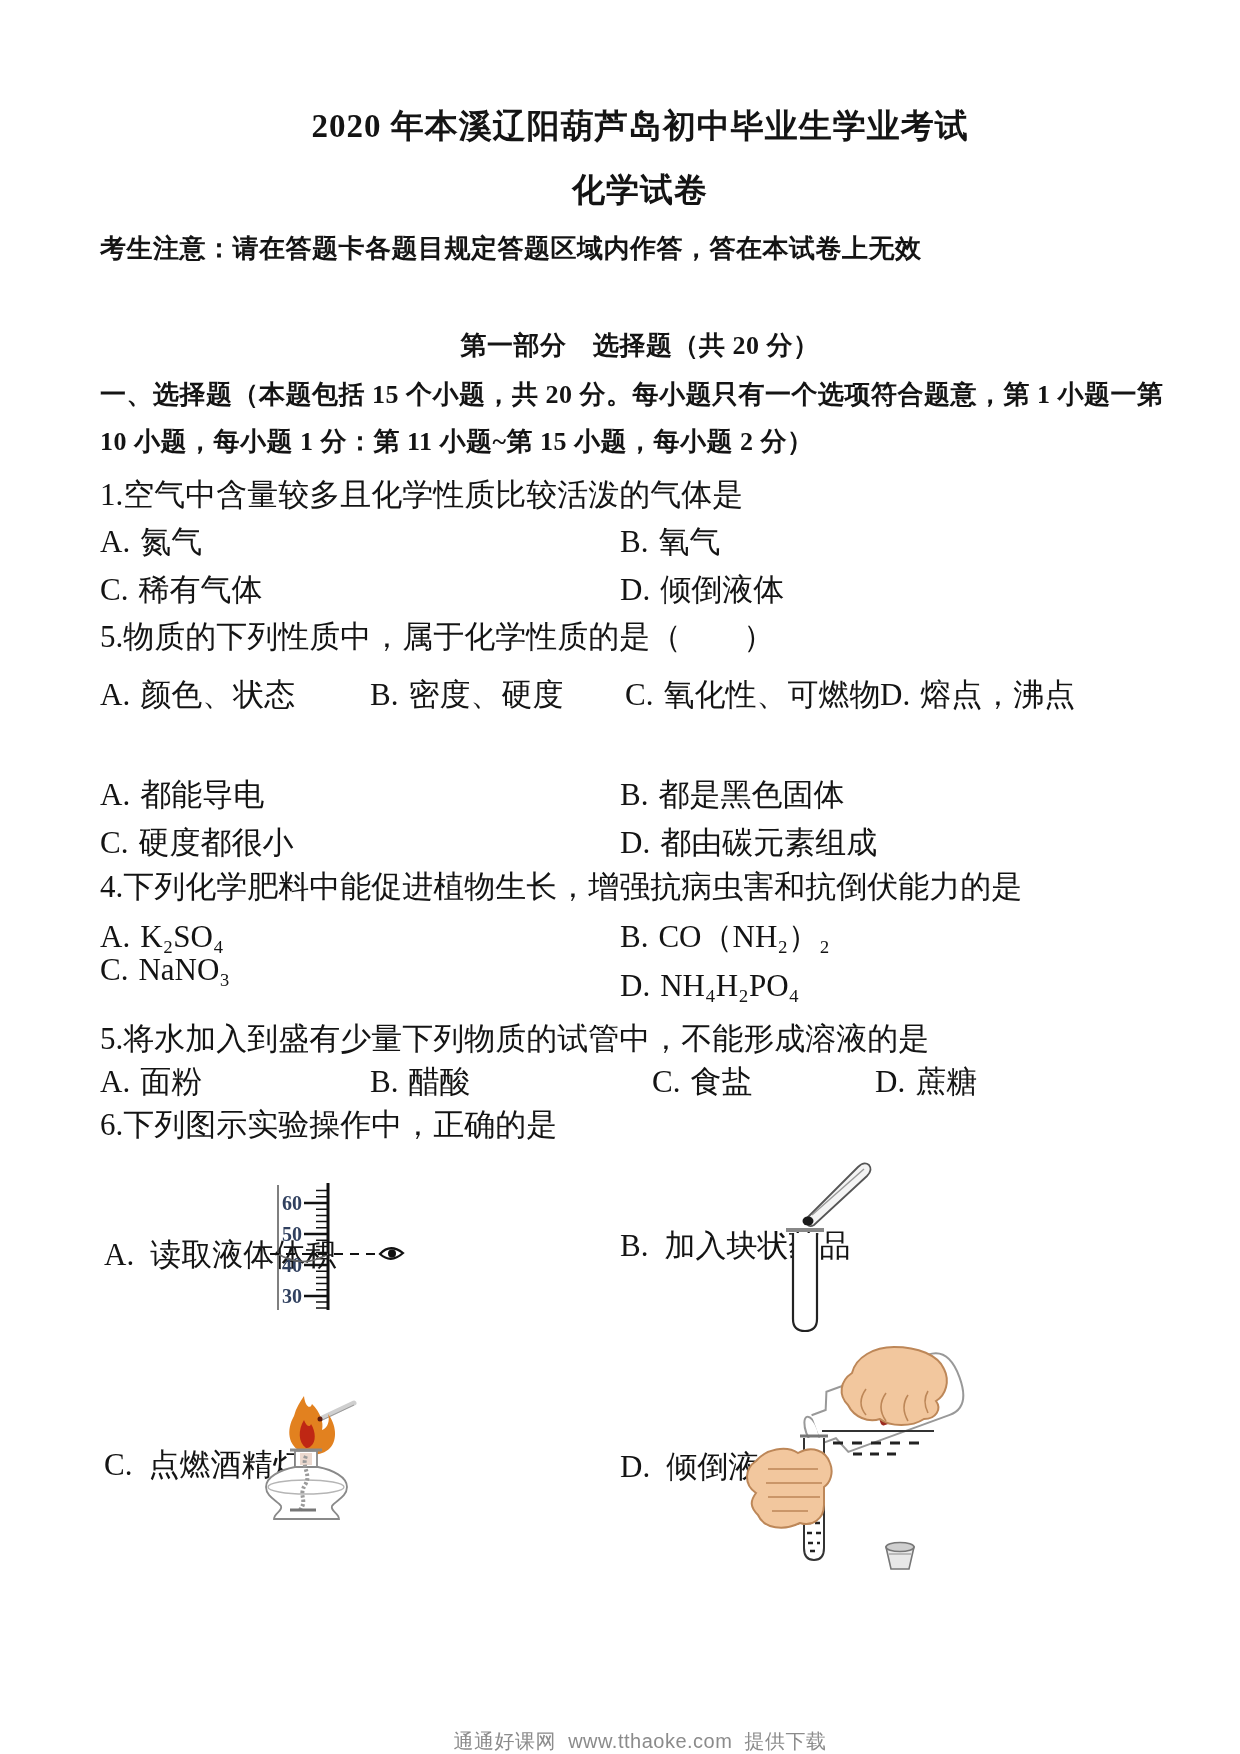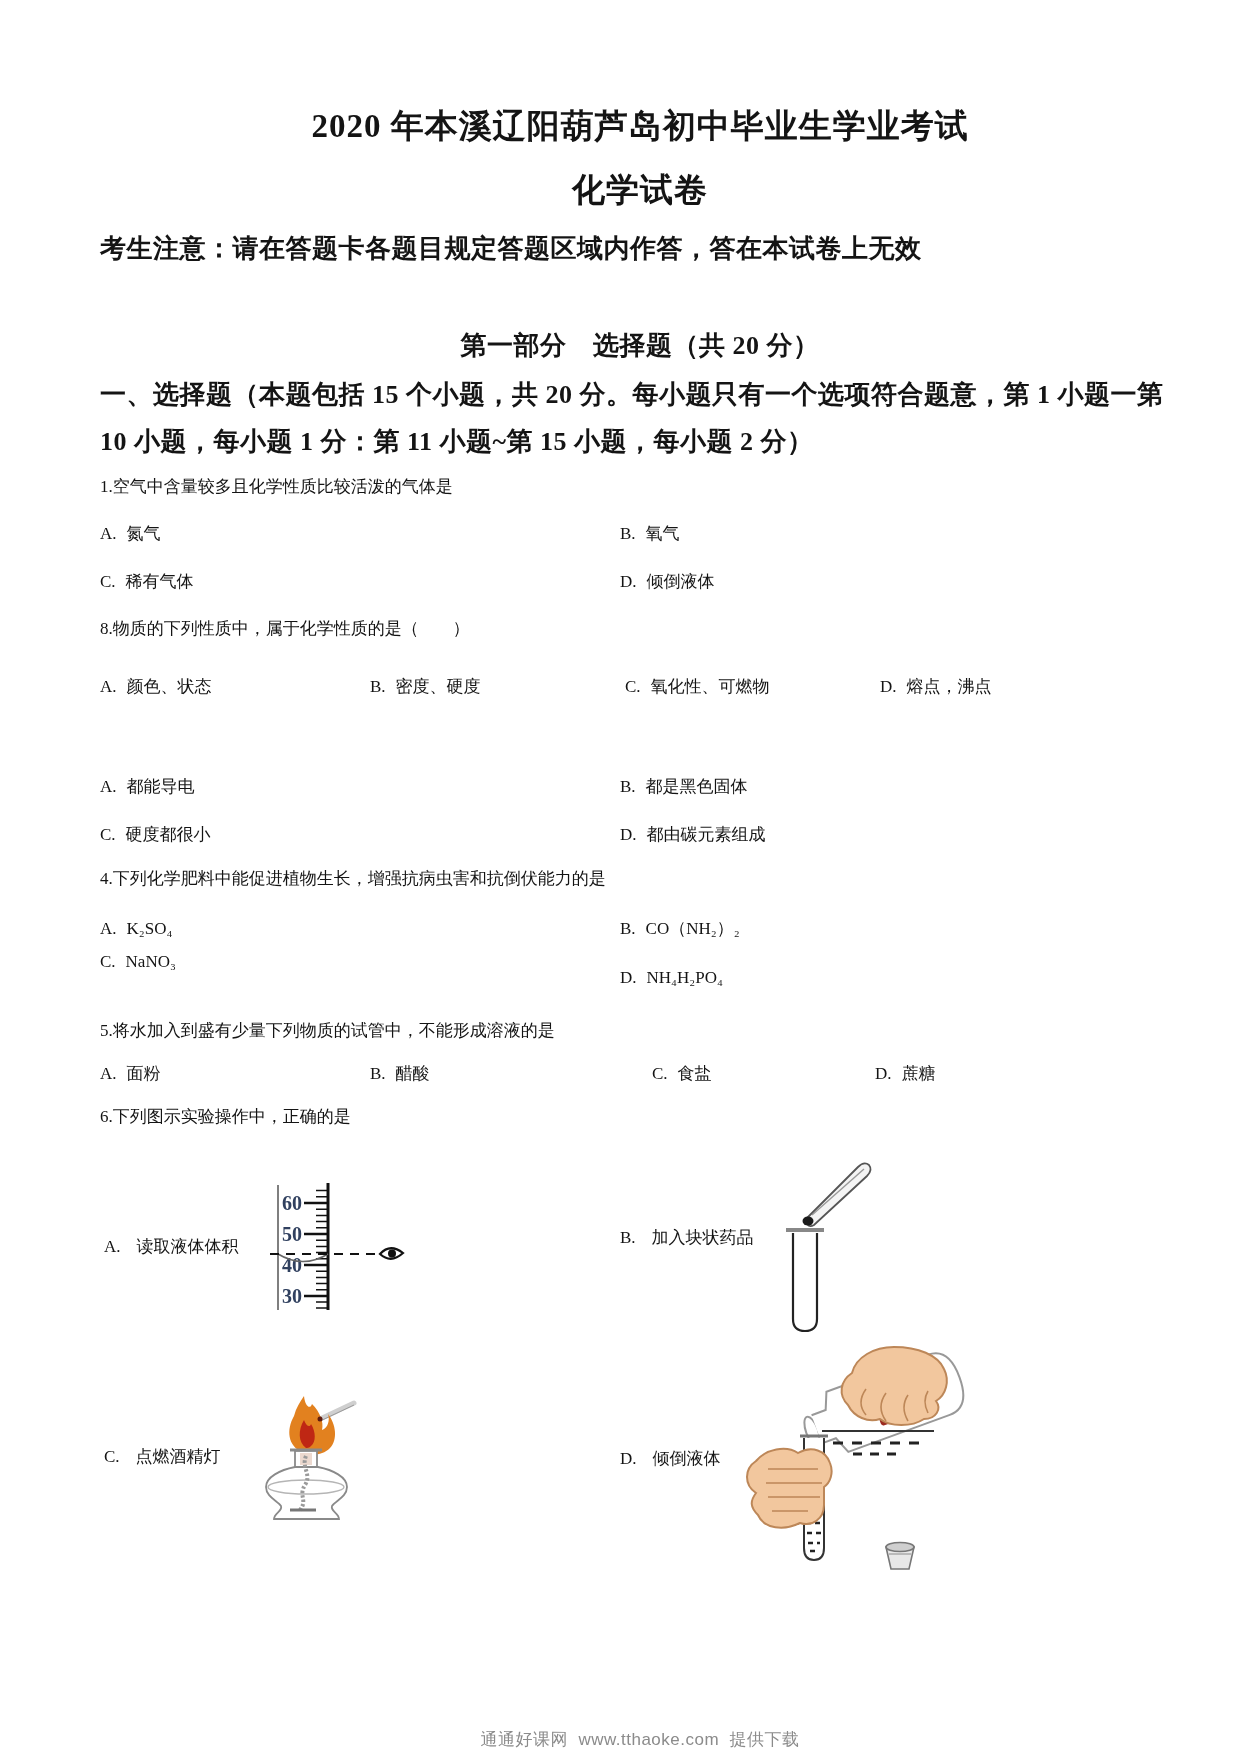--- a/index.html
+++ b/index.html
@@ -7,46 +7,46 @@
   body {
     width:1240px; height:1754px;
     font-family:"Liberation Serif", serif;
     color:#141414;
   }
   .page { position:relative; width:1240px; height:1754px; background:#ffffff; overflow:hidden; }
   .line { position:absolute; white-space:pre; line-height:1.25; }
   .center { left:0; width:1240px; text-align:center;padding-left:40px; }
   .title { font-size:33px; font-weight:bold; letter-spacing:1px; }
   .hb { font-size:26px; font-weight:bold; letter-spacing:0.5px; }
-  .t { font-size:17px; }
+  .t { font-size:31px; }
   .opt .opt-label { margin-right:10px; }
   .q6l .opt-label { margin-right:16px; }
   .fig { position:absolute; }
-  .footer { font-family:"Liberation Sans", sans-serif; font-size:17px; color:#8b8b8b; letter-spacing:0.5px; }
+  .footer { font-family:"Liberation Sans", sans-serif; font-size:20px; color:#8b8b8b; letter-spacing:0.5px; }
   svg text.tick { font-family:"Liberation Serif", serif; font-size:20px; font-weight:bold; fill:#30405f; }
 </style>
 </head>
 <body>
 
 <div class="page">
 
   <div class="line title center" style="top:106px">2020 年本溪辽阳葫芦岛初中毕业生学业考试</div>
   <div class="line hb" style="top:233px;left:100px">考生注意：请在答题卡各题目规定答题区域内作答，答在本试卷上无效</div>
   <div class="line title center" style="top:170px">化学试卷</div>
   <div class="line hb center" style="top:330px">第一部分　选择题（共 20 分）</div>
   <div class="line hb" style="top:379px;left:100px">一、选择题（本题包括 15 个小题，共 20 分。每小题只有一个选项符合题意，第 1 小题一第</div>
   <div class="line hb" style="top:426px;left:100px">10 小题，每小题 1 分：第 11 小题~第 15 小题，每小题 2 分）</div>
 
   <div class="line t" style="top:476px;left:100px">1.空气中含量较多且化学性质比较活泼的气体是</div>
   <div class="line t opt" style="top:523px;left:100px"><span class="opt-label">A.</span><span>氮气</span></div>
   <div class="line t opt" style="top:523px;left:620px"><span class="opt-label">B.</span><span>氧气</span></div>
   <div class="line t opt" style="top:571px;left:100px"><span class="opt-label">C.</span><span>稀有气体</span></div>
   <div class="line t opt" style="top:571px;left:620px"><span class="opt-label">D.</span><span>倾倒液体</span></div>
 
-  <div class="line t" style="top:618px;left:100px">8.物质的下列性质中，属于化学性质的是（　　）</div>
+  <div class="line t" style="top:618px;left:100px">5.物质的下列性质中，属于化学性质的是（　　）</div>
   <div class="line t opt" style="top:676px;left:100px"><span class="opt-label">A.</span><span>颜色、状态</span></div>
   <div class="line t opt" style="top:676px;left:370px"><span class="opt-label">B.</span><span>密度、硬度</span></div>
   <div class="line t opt" style="top:676px;left:625px"><span class="opt-label">C.</span><span>氧化性、可燃物</span></div>
   <div class="line t opt" style="top:676px;left:880px"><span class="opt-label">D.</span><span>熔点，沸点</span></div>
 
   <div class="line t opt" style="top:776px;left:100px"><span class="opt-label">A.</span><span>都能导电</span></div>
   <div class="line t opt" style="top:776px;left:620px"><span class="opt-label">B.</span><span>都是黑色固体</span></div>
   <div class="line t opt" style="top:824px;left:100px"><span class="opt-label">C.</span><span>硬度都很小</span></div>
   <div class="line t opt" style="top:824px;left:620px"><span class="opt-label">D.</span><span>都由碳元素组成</span></div>
 

